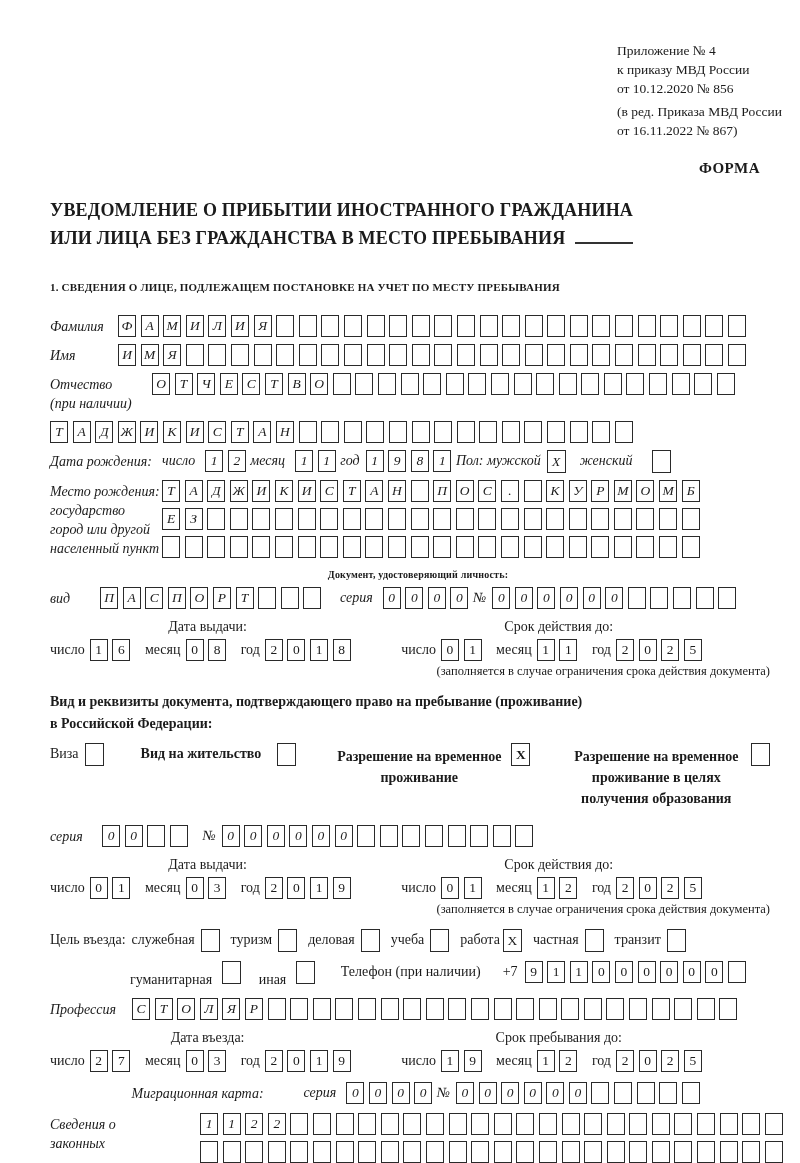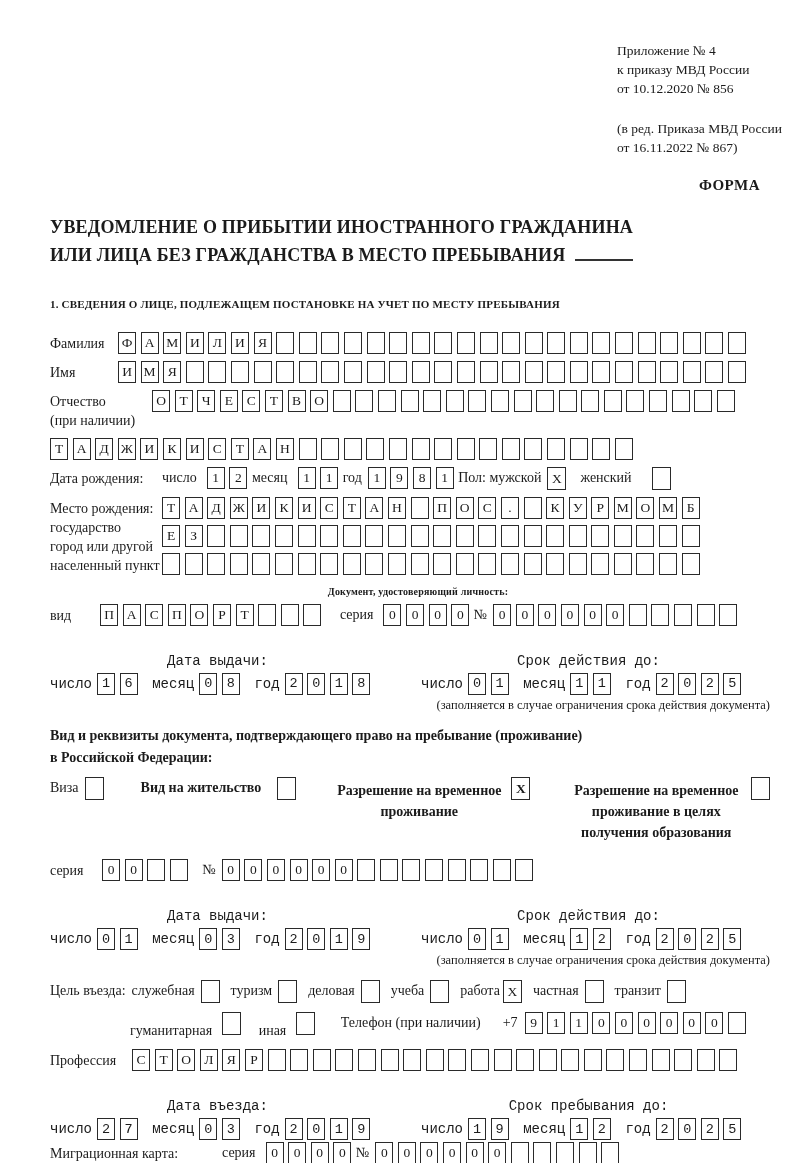--- a/index.html
+++ b/index.html
@@ -4,46 +4,46 @@
 <style>
   html,body{margin:0;padding:0;background:#ffffff;}
   .page{
     width:800px;height:1163px;box-sizing:border-box;
     padding:42px 14px 20px 50px;
     font-family:"Liberation Serif","DejaVu Serif",serif;
     font-size:14px;color:#1b1b1b;background:#fff;overflow:hidden;
   }
   
   .annex{margin-left:567px;font-size:13.5px;line-height:1.4;}
-  .annex .amend{margin-top:21px;}
+  .annex .amend{margin-top:4px;}
   .form-label{font-weight:bold;font-size:15px;text-align:right;padding-right:26px;margin-top:20px;letter-spacing:.5px;}
   
   .title{text-align:left;font-weight:bold;font-size:18px;line-height:1.55;margin-top:20px;letter-spacing:.2px;}
   .blank-line{display:inline-block;width:58px;border-bottom:2px solid #333;height:13px;margin-left:10px;vertical-align:baseline;}
   .section-title{font-weight:bold;font-size:11px;margin-top:28px;letter-spacing:.2px;}
   
-  .frow{display:flex;align-items:flex-start;margin-top:7px;}
+  .frow{display:flex;align-items:flex-start;margin-top:7px;font-style:italic;}
   .flabel{flex:none;line-height:1.35;padding-top:3px;}
   .w68{width:68px;}  .w102{width:102px;} .w112{width:112px;} .w150{width:150px;}
   .boxes{display:flex;flex-wrap:nowrap;}
   .boxcol{display:flex;flex-direction:column;row-gap:6px;}
   .cell{
     flex:none;width:16px;height:20px;border:1.6px solid #2a2a2a;
     display:inline-flex;align-items:center;justify-content:center;
     font-size:13.5px;margin-right:4.6px;background:#fff;
   }
   .cb{
     flex:none;width:17px;height:21px;border:1.6px solid #2a2a2a;
     display:inline-flex;align-items:center;justify-content:center;
     font-size:13.5px;margin-left:6px;background:#fff;
   }
   .inline-lbl{padding-top:3px;}
   .gap6{width:6px;flex:none;} .gap10{width:10px;flex:none;} .gap14{width:14px;flex:none;} .gap22{width:22px;flex:none;}
   
-  .dates{display:flex;margin-top:27px;font-family:Liberation Mono, monospace;}
+  .dates{display:flex;margin-top:10px;}
   .dgroup{display:flex;flex-direction:column;}
   .dgroup.right{margin-left:36px;}
   .dhead{text-align:center;font-size:14px;margin-bottom:4px;}
   .dline{display:flex;align-items:flex-start;}
   .dline .dlbl{padding-top:3px;margin-right:5px;}
   .dline .boxes{margin-right:10px;}
   .note{font-size:12.5px;text-align:right;padding-right:16px;margin-top:3px;}
   
   .doc-header{font-weight:bold;text-align:center;font-size:10px;margin-top:10px;letter-spacing:.2px;}
   .intro{margin-top:12px;line-height:1.6;font-weight:bold;}
@@ -659,21 +659,21 @@
         <div class="boxes">
             <span class="cell">2</span>
             <span class="cell">0</span>
             <span class="cell">2</span>
             <span class="cell">5</span>
           </div>
       </div>
     </div>
   </div>
 
-  <div class="frow" style="margin-top:2px;">
+  <div class="frow" style="margin-top:10px;justify-content:center;">
     <div class="flabel w150">Миграционная карта:</div>
     <span class="gap22"></span>
     <span class="inline-lbl">серия</span>
     <span class="gap10"></span>
     <div class="boxes">
         <span class="cell">0</span>
         <span class="cell">0</span>
         <span class="cell">0</span>
         <span class="cell">0</span>
       </div>

